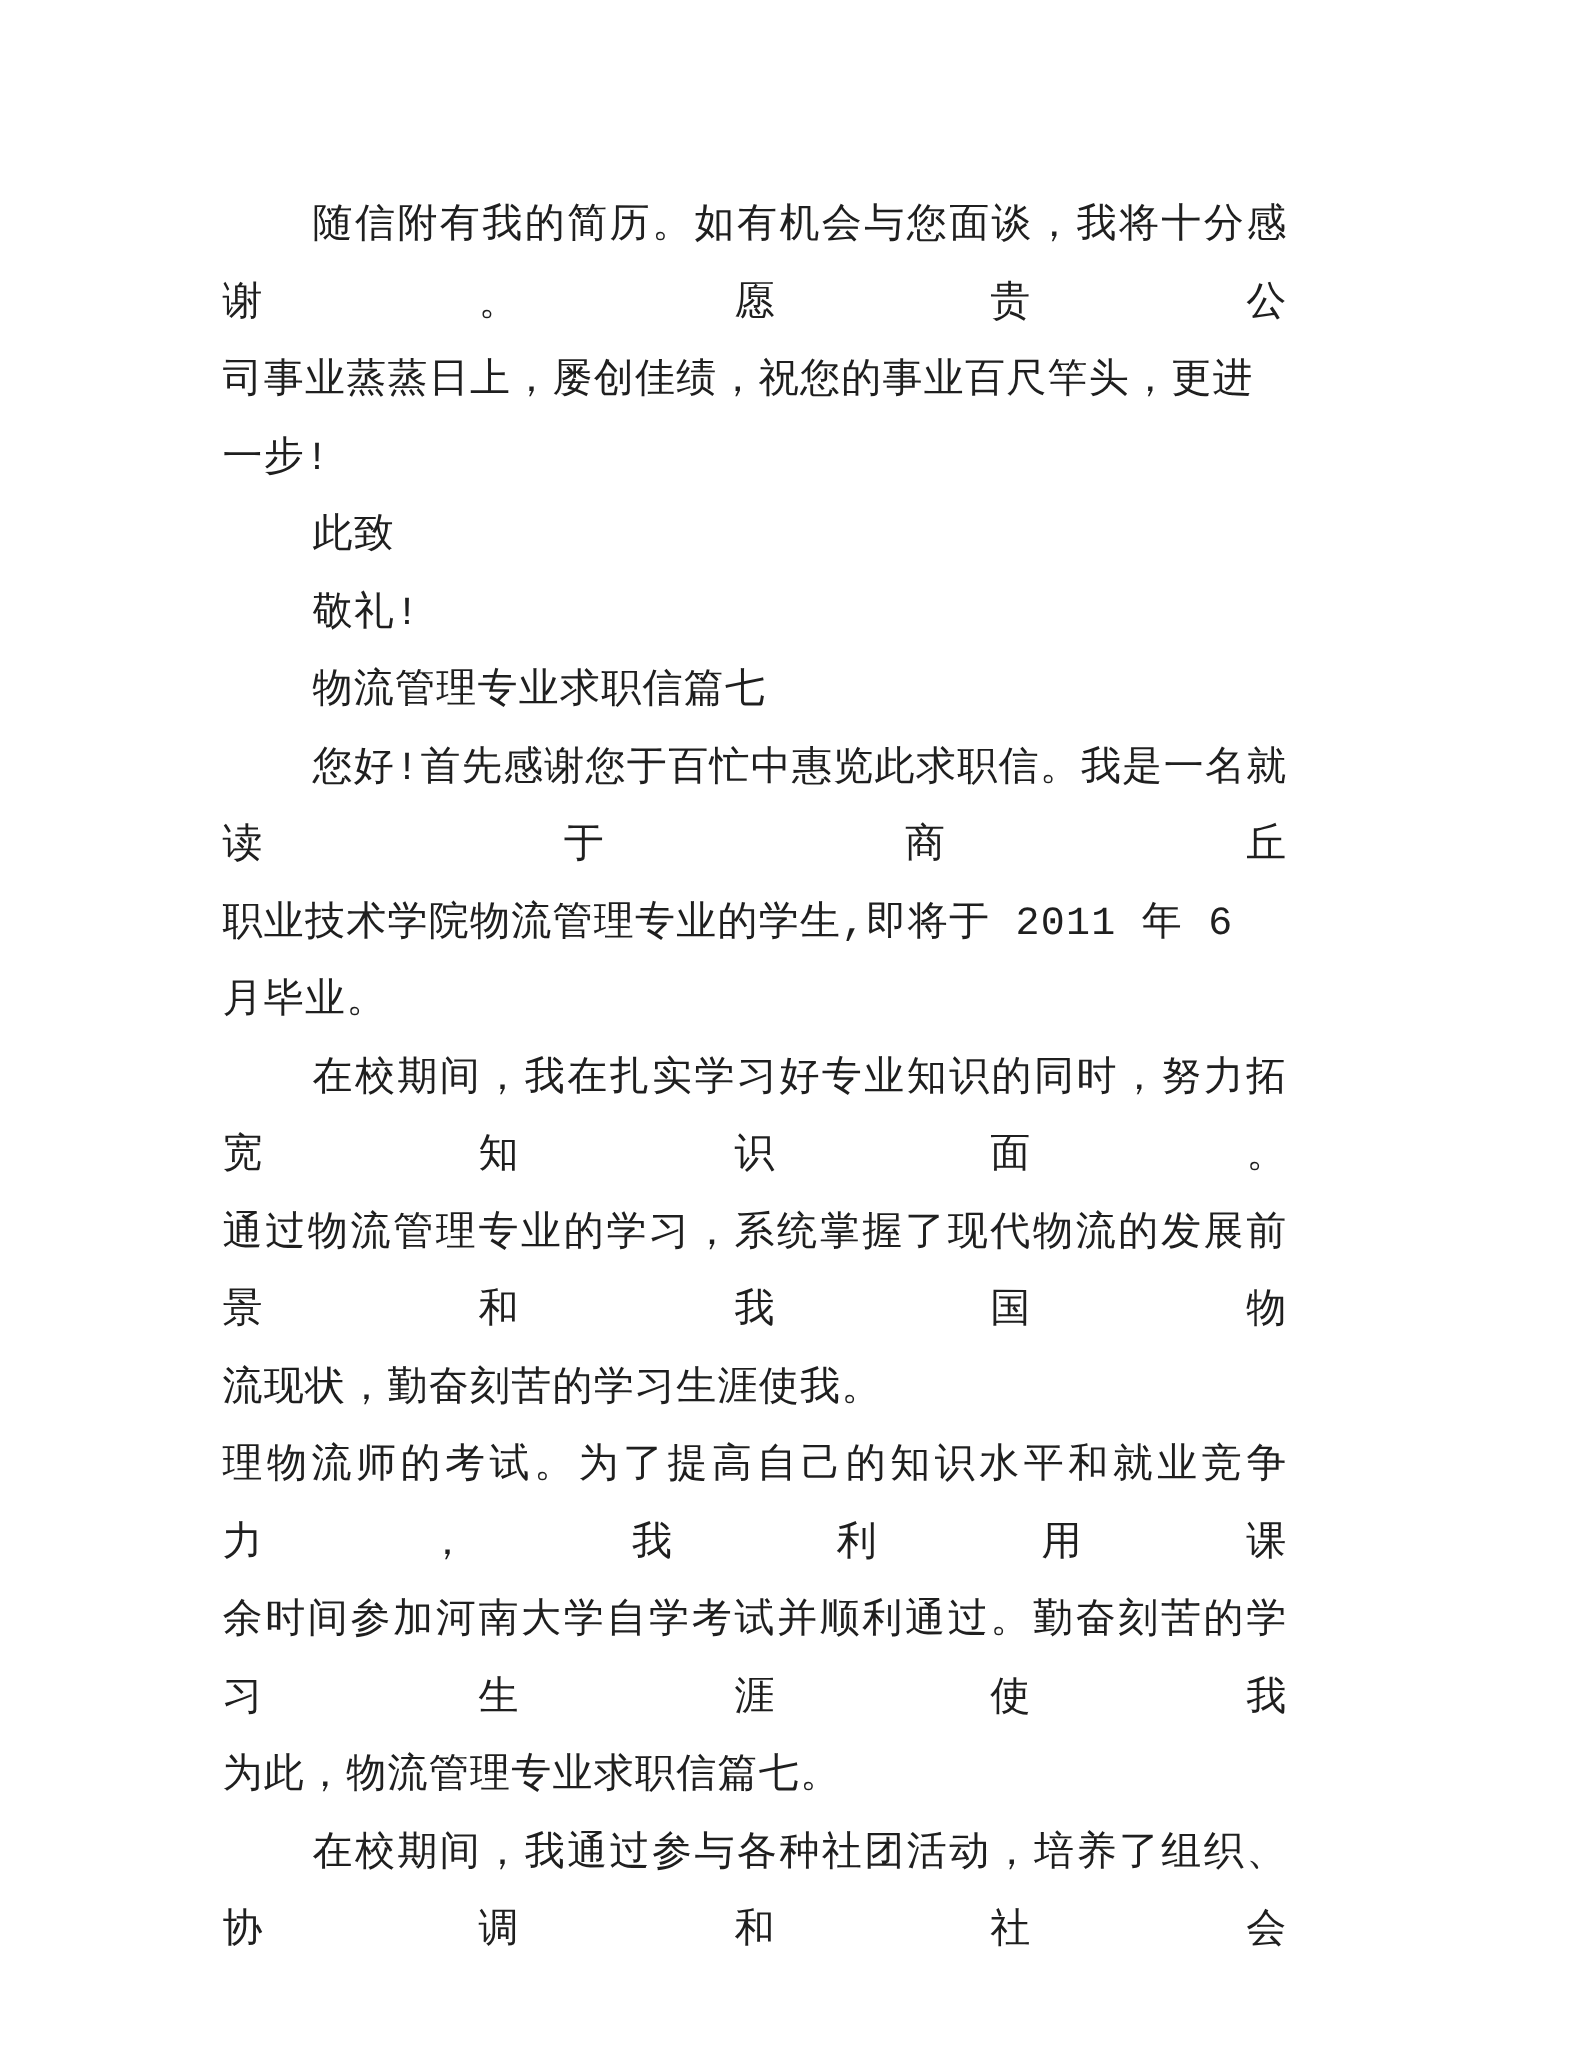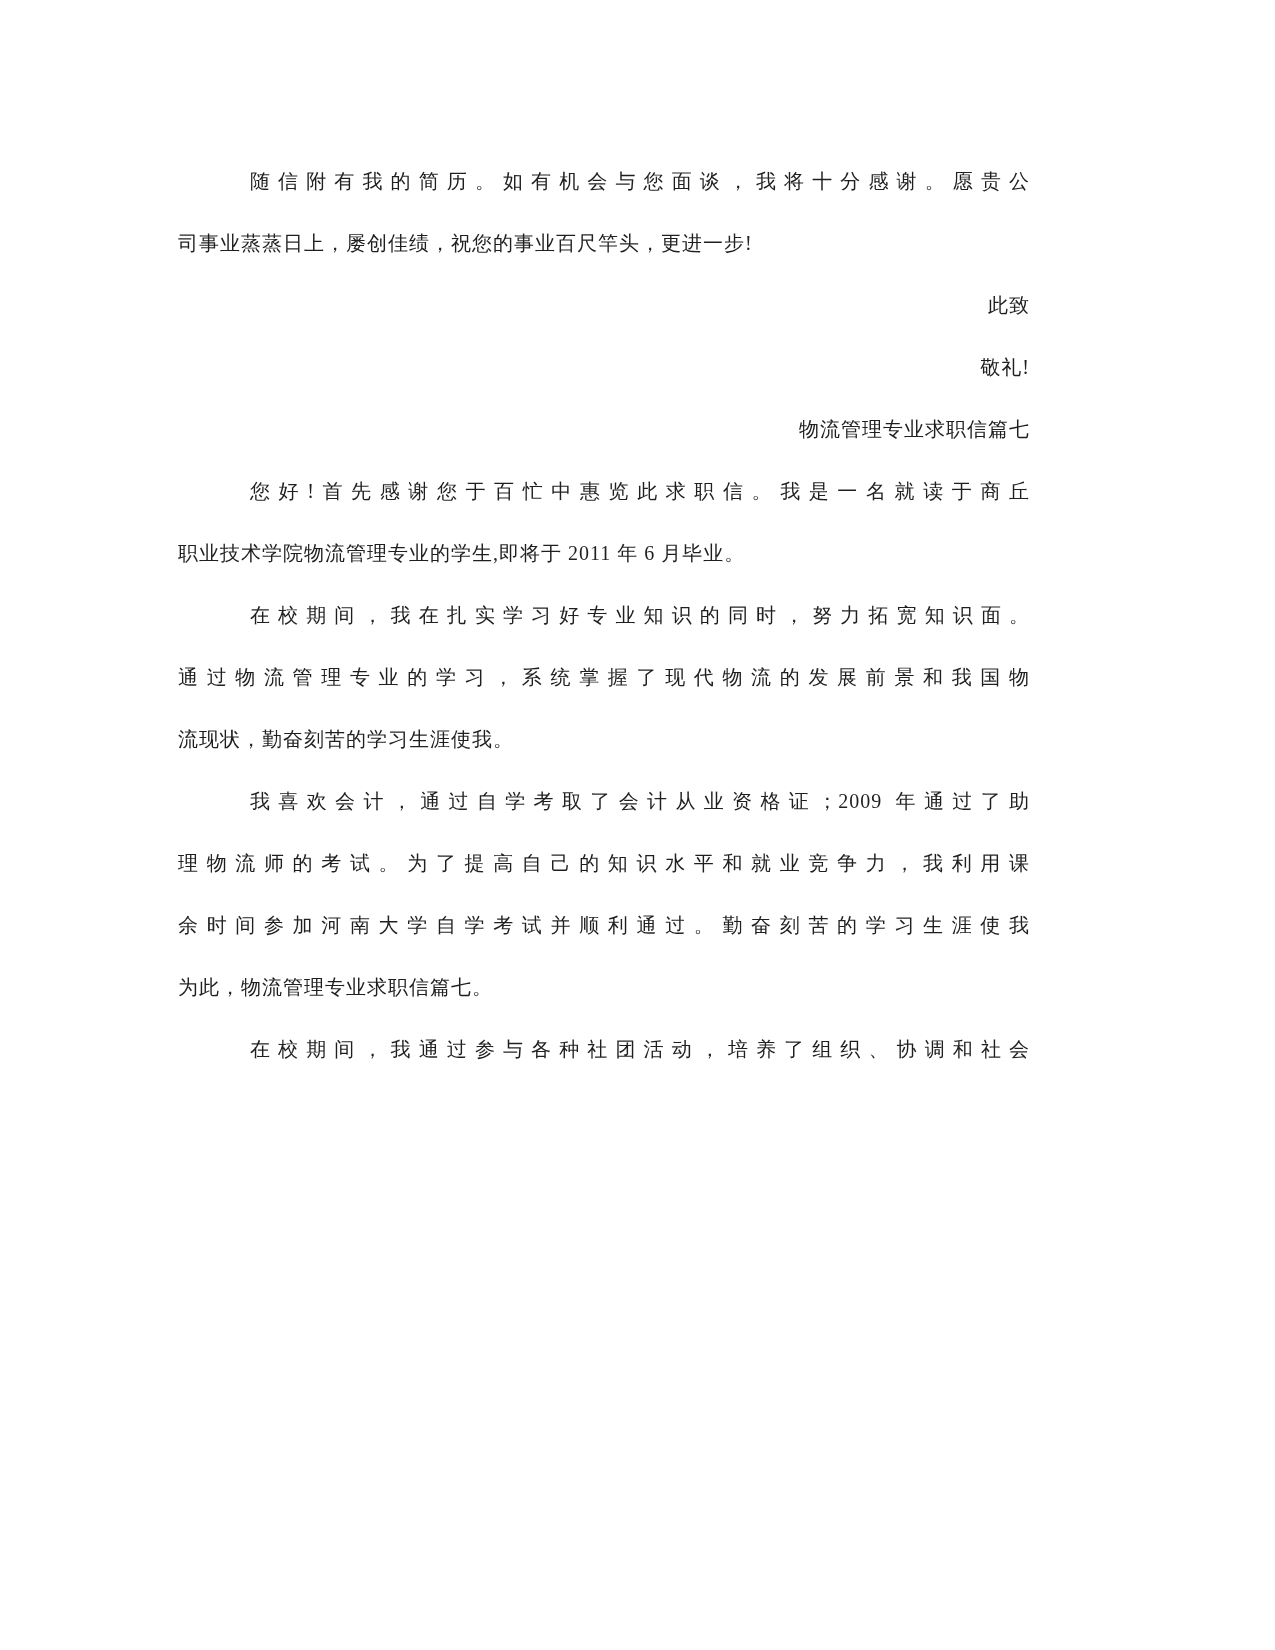--- a/index.html
+++ b/index.html
@@ -13,31 +13,30 @@
     height: 1650px;
     background: #ffffff;
     overflow: hidden;
     box-sizing: border-box;
     padding: 150px 245px 0 178px;
   }
   .doc-body {
     width: 100%;
   }
   .line {
-    font-family: Liberation Serif, serif;
-    font-size: 20px;
+    font-family: Liberation Mono, monospace;
+    font-size: 32px;
     line-height: 62px;
     color: #1f1f1f;
     letter-spacing: 1px;
     white-space: pre-wrap;
     text-align: left;
   }
   .line.indent {
     text-indent: 72px;
-    text-align: right;
   }
   .line.justify {
     text-align: justify;
     text-align-last: justify;
   }
 </style>
 </head>
 <body>
 
 <div class="page">
@@ -45,19 +44,18 @@
       <div class="line indent justify">随信附有我的简历。如有机会与您面谈，我将十分感谢。愿贵公</div>
       <div class="line">司事业蒸蒸日上，屡创佳绩，祝您的事业百尺竿头，更进一步!</div>
       <div class="line indent">此致</div>
       <div class="line indent">敬礼!</div>
       <div class="line indent">物流管理专业求职信篇七</div>
       <div class="line indent justify">您好!首先感谢您于百忙中惠览此求职信。我是一名就读于商丘</div>
       <div class="line">职业技术学院物流管理专业的学生,即将于 2011 年 6 月毕业。</div>
       <div class="line indent justify">在校期间，我在扎实学习好专业知识的同时，努力拓宽知识面。</div>
       <div class="line justify">通过物流管理专业的学习，系统掌握了现代物流的发展前景和我国物</div>
       <div class="line">流现状，勤奋刻苦的学习生涯使我。</div>
-      <div class="line indent justify">我喜欢会计，通过自学考取了会计从业资格证；2009 年通过了助</div>
       <div class="line justify">理物流师的考试。为了提高自己的知识水平和就业竞争力，我利用课</div>
       <div class="line justify">余时间参加河南大学自学考试并顺利通过。勤奋刻苦的学习生涯使我</div>
       <div class="line">为此，物流管理专业求职信篇七。</div>
       <div class="line indent justify">在校期间，我通过参与各种社团活动，培养了组织、协调和社会</div>
     </div>
 </div>
 
 </body></html>

